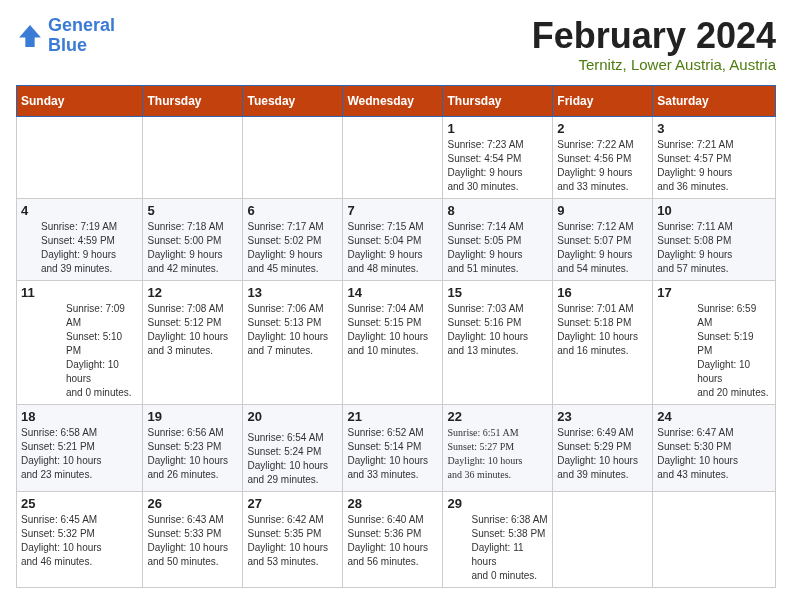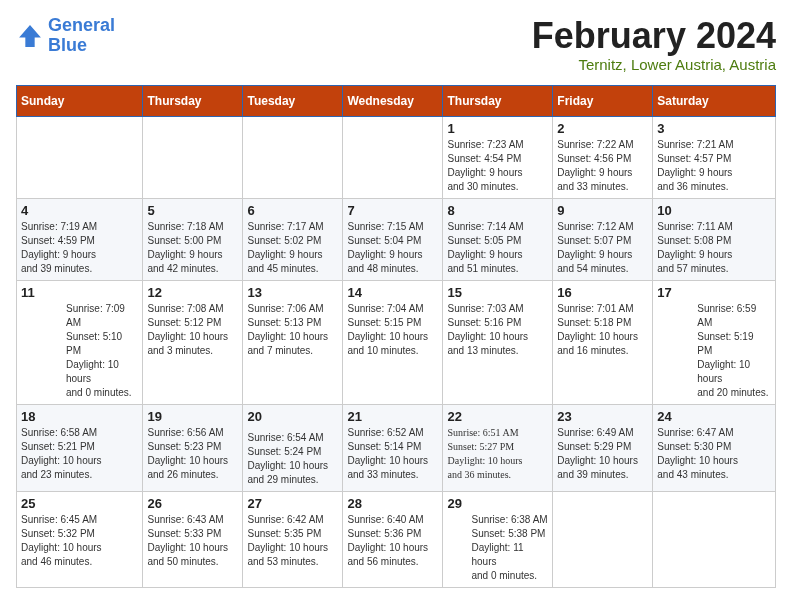--- a/index.html
+++ b/index.html
@@ -142,21 +142,21 @@
           <div class="day-number">3</div>
           <div class="day-info" style="white-space: pre-line;">Sunrise: 7:21 AM
 Sunset: 4:57 PM
 Daylight: 9 hours
 and 36 minutes.</div>
         </td>
       </tr>
       <tr>
         <td>
           <div class="day-number">4</div>
-          <div class="day-info" style="white-space: pre-line;">Sunrise: 7:19 AM
+          <div class="day-info" style="white-space: pre-line; margin-left: 20px;">Sunrise: 7:19 AM
 Sunset: 4:59 PM
 Daylight: 9 hours
 and 39 minutes.</div>
         </td>
         <td>
           <div class="day-number">5</div>
           <div class="day-info" style="white-space: pre-line;">Sunrise: 7:18 AM
 Sunset: 5:00 PM
 Daylight: 9 hours
 and 42 minutes.</div>

